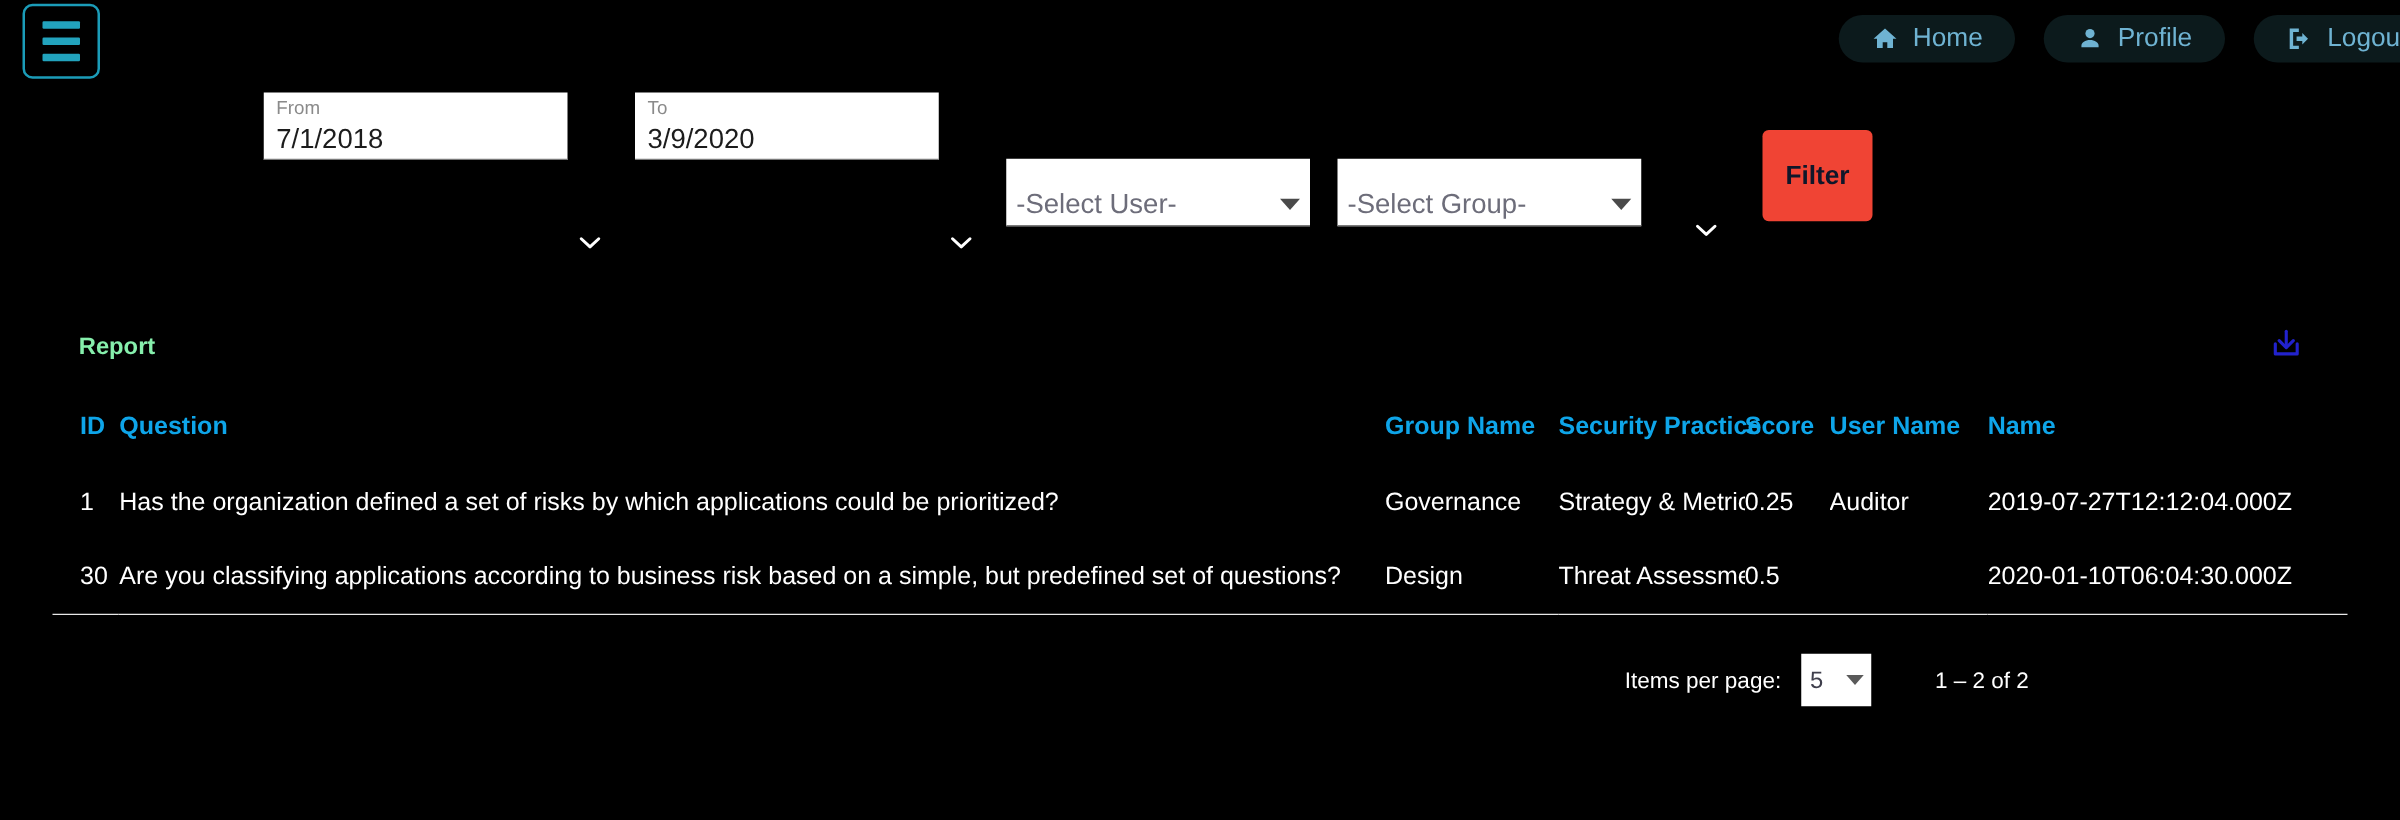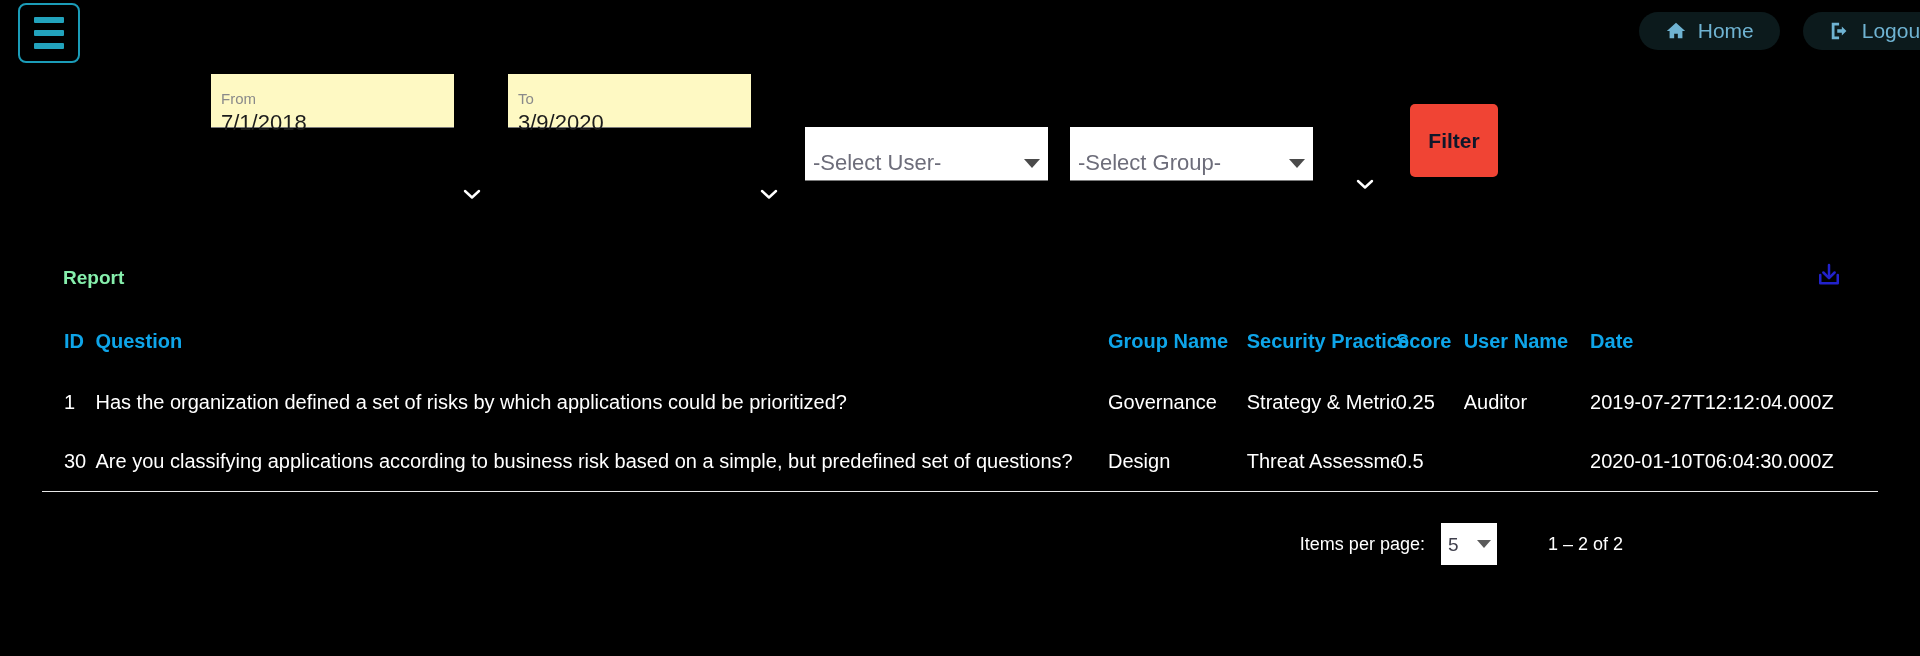--- a/index.html
+++ b/index.html
@@ -92,23 +92,23 @@
     top: 64px;
     width: 1920px;
     height: 110px;
   }
 
   .date-field {
     position: absolute;
     top: 10px;
     width: 243px;
     height: 54px;
-    background: #fef9c3;
+    background: #ffffff;
     border-bottom: 1px solid #7a7a7a;
-    padding: 16px 10px 0 10px;
+    padding: 4px 10px 0 10px;
   }
   .date-field .fld-label {
     font-size: 15px;
     color: #8a8a8a;
     line-height: 17px;
     font-family: "Liberation Sans", sans-serif;
   }
   .date-field .fld-value {
     font-size: 22px;
     color: #1c1c1c;
@@ -302,20 +302,29 @@
 
       <button class="nav-btn">
         <span class="nav-ic">
           <svg width="22" height="22" viewBox="0 0 24 24" fill="#6fb3d2">
             <path d="M12 3 2 12h3v8h5v-5h4v5h5v-8h3L12 3z"></path>
           </svg>
         </span>
         <span>Home</span>
       </button>
 
+      <button class="nav-btn">
+        <span class="nav-ic">
+          <svg width="22" height="22" viewBox="0 0 24 24" fill="#6fb3d2">
+            <circle cx="12" cy="7.5" r="4"></circle>
+            <path d="M12 13c-4.2 0-7.5 2.2-7.5 5v1.5h15V18c0-2.8-3.3-5-7.5-5z"></path>
+          </svg>
+        </span>
+        <span>Profile</span>
+      </button>
 
       <button class="nav-btn">
         <span class="nav-ic">
           <svg width="22" height="22" viewBox="0 0 24 24" fill="#6fb3d2">
             <path d="M3 3h8v3H6v12h5v3H3V3z"></path>
             <path d="M14 7l5 5-5 5v-3H9v-4h5V7z"></path>
           </svg>
         </span>
         <span>Logout</span>
       </button>
@@ -376,21 +385,21 @@
 
   <table class="report-table">
     <thead>
       <tr>
         <th class="col-id">ID</th>
         <th class="col-q">Question</th>
         <th class="col-group">Group Name</th>
         <th class="col-sp">Security Practice</th>
         <th class="col-score">Score</th>
         <th class="col-user">User Name</th>
-        <th class="col-date">Date</th>
+        <th class="col-date">Name</th>
       </tr>
     </thead>
     <tbody>
       <tr>
         <td class="col-id">1</td>
         <td class="col-q">Has the organization defined a set of risks by which applications could be prioritized?</td>
         <td class="col-group">Governance</td>
         <td class="col-sp">Strategy &amp; Metrics</td>
         <td class="col-score">0.25</td>
         <td class="col-user">Auditor</td>

